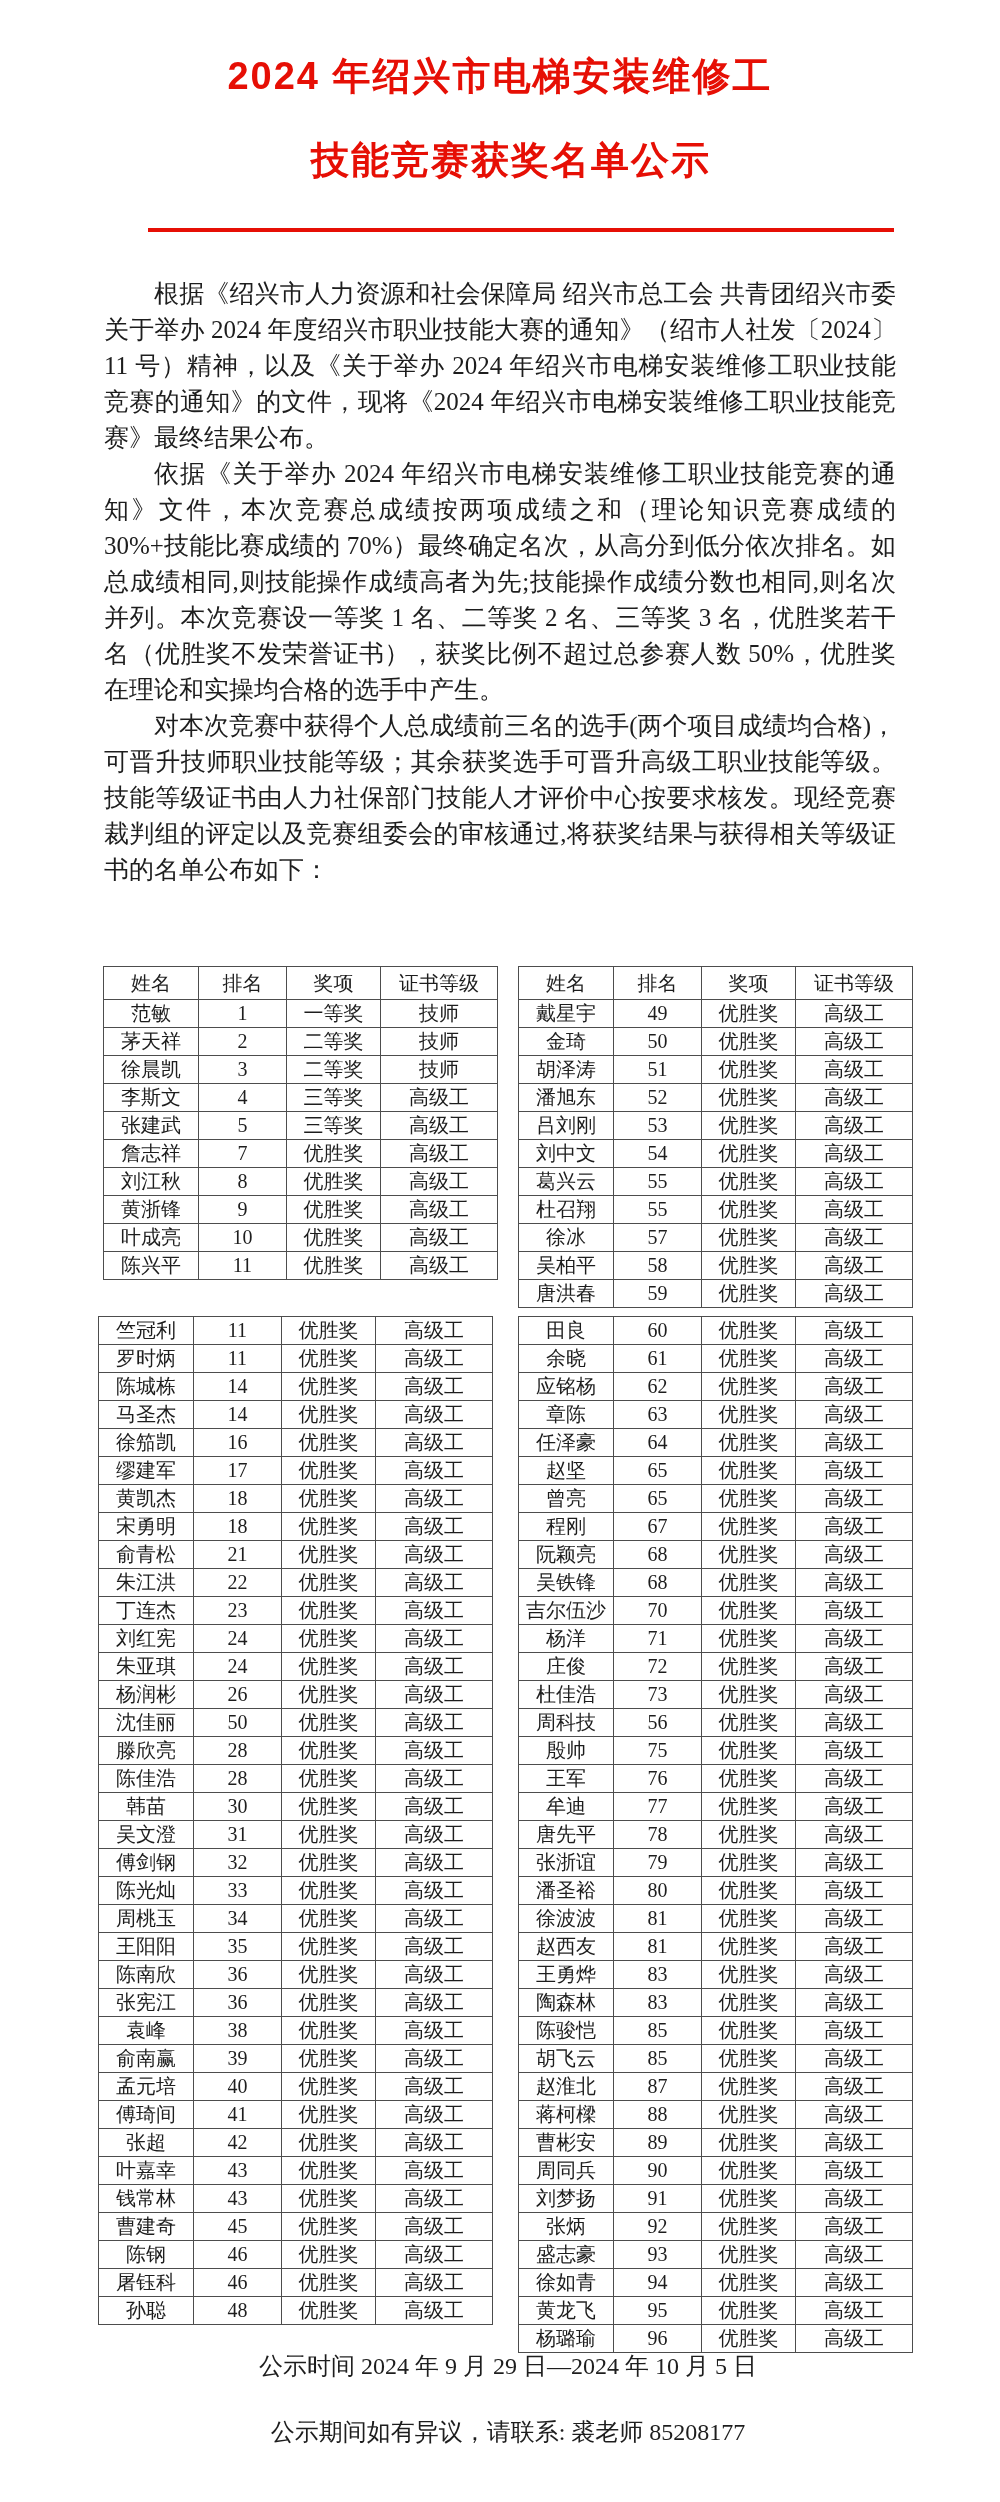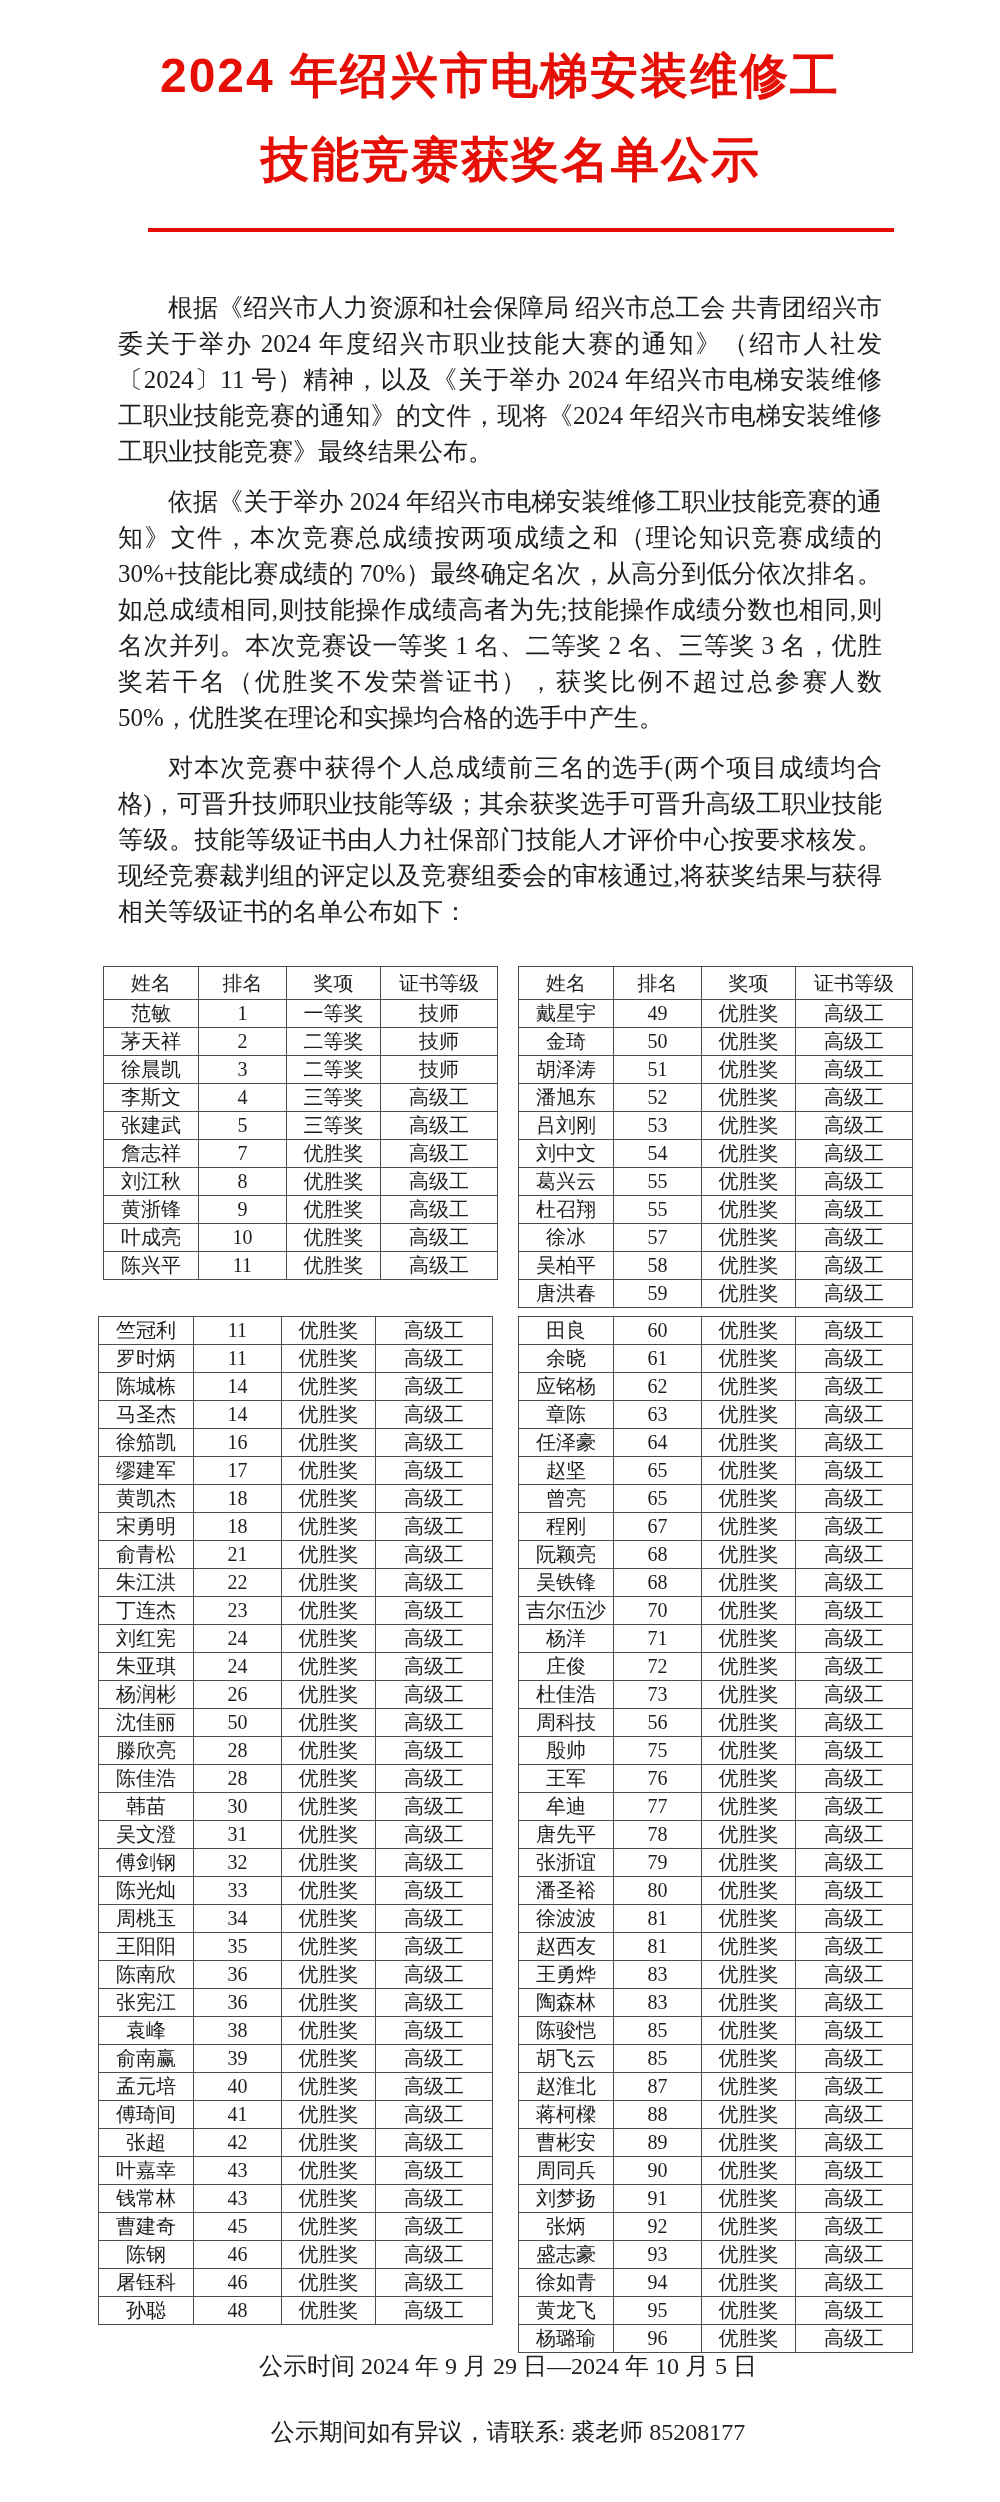--- a/index.html
+++ b/index.html
@@ -5,31 +5,31 @@
   :root { --accent:#e60f05; --ink:#1d1d1d; --line:#4d4d4d; }
   html,body{margin:0;padding:0;background:#ffffff;}
   .page{
     position:relative;width:1000px;height:2502px;background:#ffffff;
     font-family:"Liberation Serif","DejaVu Serif",serif;color:var(--ink);
     overflow:hidden;
   }
   .title{
     position:absolute;left:0;width:100%;margin:0;text-align:center;
     font-family:"Liberation Sans","DejaVu Sans",sans-serif;
-    font-weight:700;font-size:48px;line-height:44px;color:var(--accent);
+    font-weight:700;font-size:38px;line-height:44px;color:var(--accent);
     letter-spacing:2px;
   }
   .title1{top:54px;}
   .title2{top:138px;padding-left:11px;}
   .rule{position:absolute;top:228px;left:148px;width:746px;height:4px;background:var(--accent);}
   .body-text{
     position:absolute;top:276px;left:104px;width:792px;
     font-size:25px;line-height:36px;text-align:justify;text-justify:inter-ideograph;
   }
-  .body-text p{margin:14px;text-indent:2em;}
+  .body-text p{margin:0;text-indent:2em;}
   table.t{
     position:absolute;width:394px;border-collapse:collapse;table-layout:fixed;
     font-size:20px;color:var(--ink);border-radius:30px;
   }
   .t th,.t td{
     border:1px solid var(--line);text-align:center;vertical-align:middle;
     padding:0;font-weight:normal;overflow:hidden;white-space:nowrap;
   }
   .t th{height:32px;}
   .t td{height:25px;}

